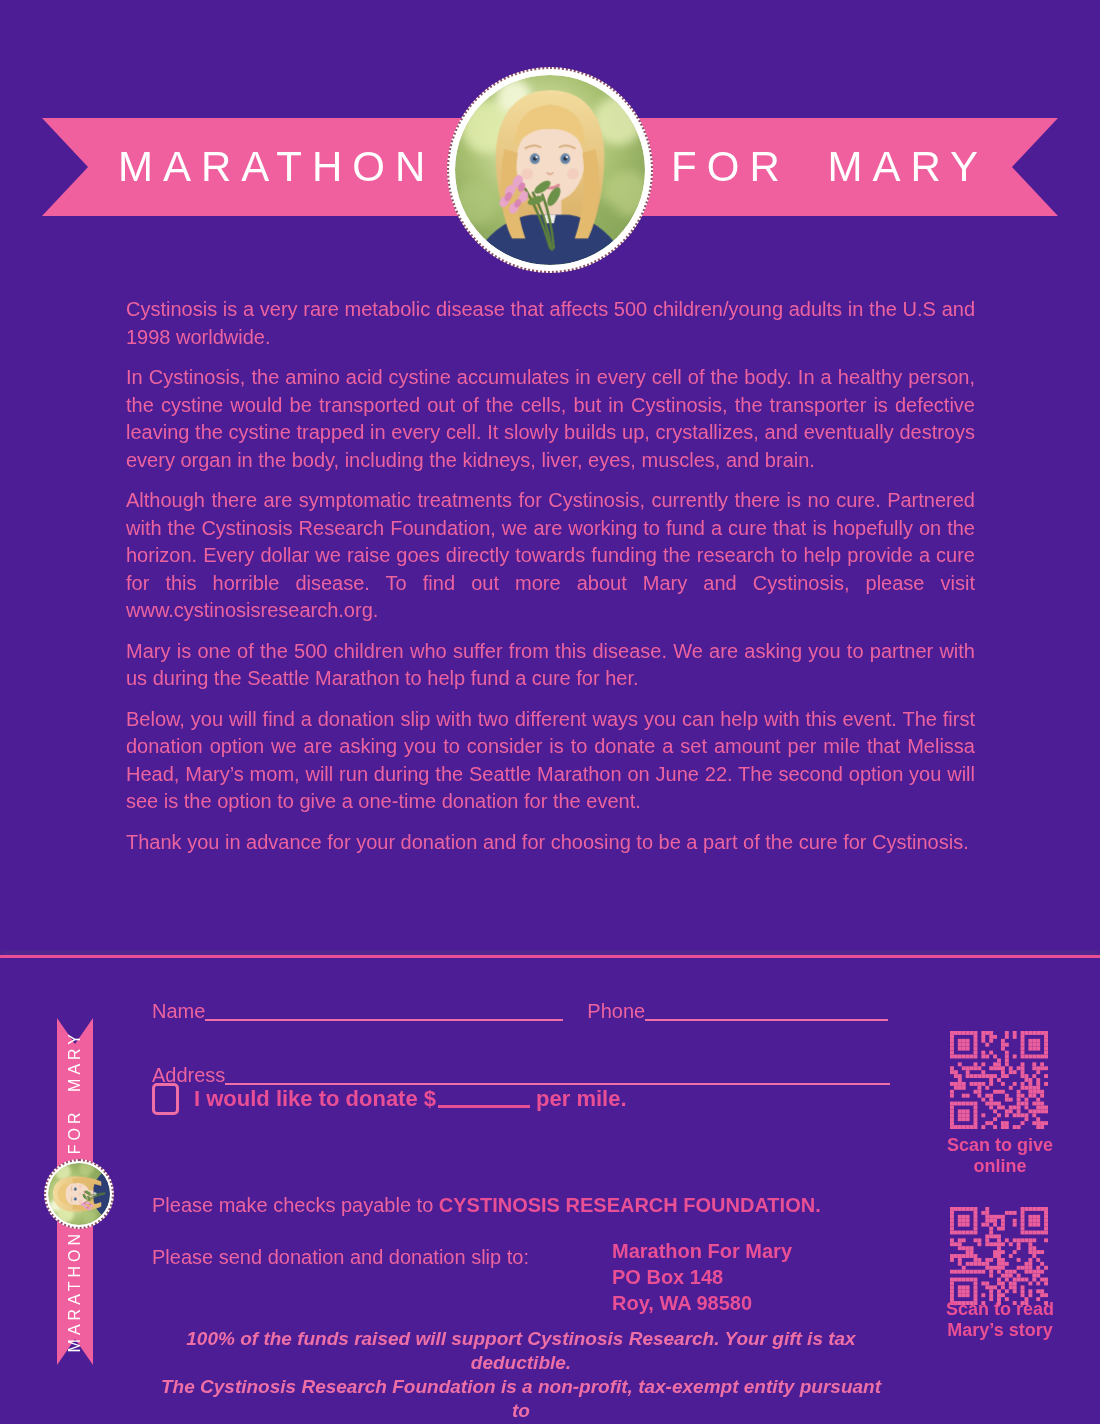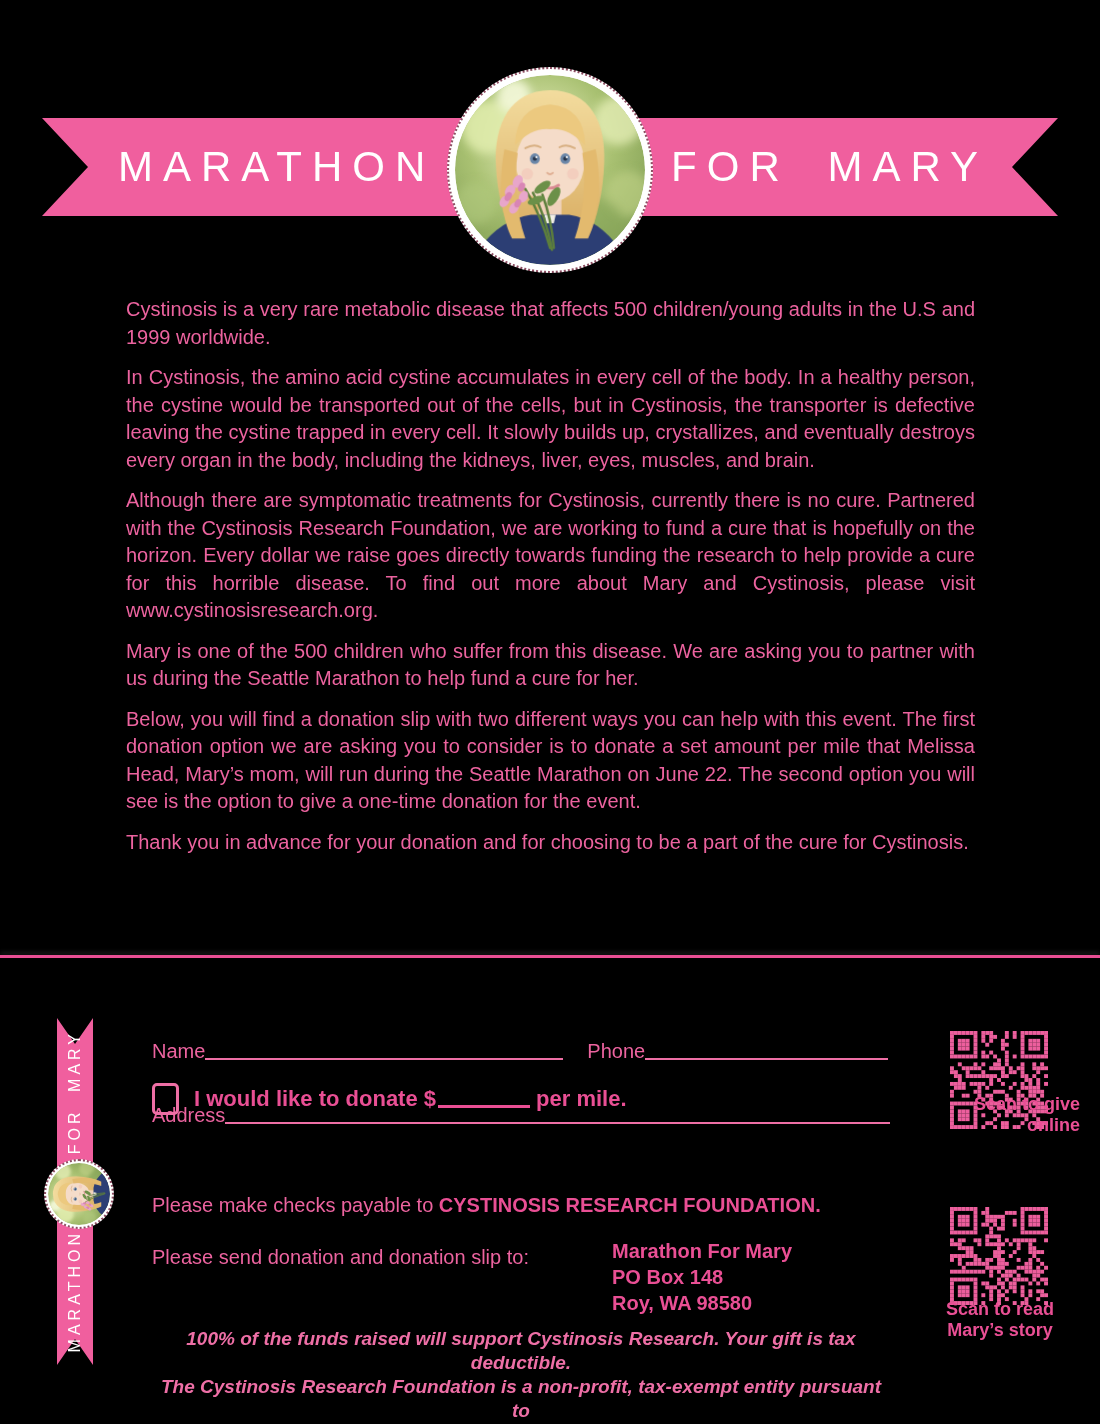--- a/index.html
+++ b/index.html
@@ -1,16 +1,16 @@
 <!DOCTYPE html>
 <html><head>
 <meta charset="utf-8">
 <style>
   html,body{margin:0;padding:0;background:#ffffff;}
-  .page{position:relative;width:1100px;height:1424px;background:#000000;overflow:hidden;
+  .page{position:relative;width:1100px;height:1424px;background:#4c1d95;overflow:hidden;
         font-family:"Liberation Sans",sans-serif;}
 
   
   .banner{position:absolute;left:42px;top:118px;width:1016px;height:98px;background:#f05f9e;
           clip-path:polygon(0 0,100% 0,calc(100% - 46px) 50%,100% 100%,0 100%,46px 50%);
           display:flex;align-items:center;justify-content:space-between;
           padding:0 70px 0 76px;box-sizing:border-box;z-index:1;}
   .banner span{color:#ffffff;font-size:42px;letter-spacing:10px;word-spacing:16px;font-weight:400;}
 
   .photo-badge{position:absolute;left:447px;top:67px;width:190px;height:190px;
@@ -31,21 +31,21 @@
   .ribbon-text{position:absolute;left:57px;width:36px;display:flex;align-items:center;justify-content:center;z-index:2;}
   .ribbon-text span{writing-mode:vertical-rl;transform:rotate(180deg);color:#ffffff;
                     font-size:16px;letter-spacing:4px;word-spacing:8px;}
   .ribbon-text.top{top:1030px;height:125px;}
   .ribbon-text.bottom{top:1233px;height:117px;}
   .ribbon-photo{position:absolute;left:44px;top:1159px;width:62px;height:62px;border:2px dotted #8d4f63;
                 border-radius:50%;background:#ffffff;padding:2px;z-index:3;}
   .ribbon-photo svg{display:block;width:62px;height:62px;border-radius:50%;transform:rotate(-90deg);}
 
   
-  .slip-row{position:absolute;display:flex;align-items:flex-start;color:#ec639f;font-size:20px;margin-top:40px;}
+  .slip-row{position:absolute;display:flex;align-items:center;color:#ec639f;font-size:20px;}
   .row-name-phone{left:152px;top:1000px;width:736px;}
   .row-address{left:152px;top:1064px;width:738px;}
   .fill-line{display:inline-block;border-bottom:2px solid #ee6fa5;height:18px;margin-bottom:2px;}
   .u-name{width:358px;margin-right:24px;}
   .u-phone{flex:1;}
   .u-address{flex:1;}
 
   .opt{position:absolute;left:152px;display:flex;align-items:center;color:#e94f94;
        font-size:22px;font-weight:bold;}
   .opt1{top:1083px;text-align:center;} .opt2{top:1131px;}
@@ -59,21 +59,21 @@
   .mail-address{position:absolute;left:612px;top:1238px;color:#e94f94;font-size:20px;
                 font-weight:bold;line-height:26px;}
 
   .disclaimer{position:absolute;left:150px;top:1327px;width:742px;color:#ee6fa6;
               font-style:italic;font-size:19px;line-height:24px;text-align:center;font-weight:bold;}
 
   .qr{position:absolute;width:98px;height:98px;}
   .qr1{left:950px;top:1031px;} .qr2{left:950px;top:1207px;}
   .qr-caption{position:absolute;left:920px;width:160px;text-align:center;color:#e94f94;
               font-weight:bold;font-size:18px;line-height:21px;}
-  .cap1{top:1094px;text-align:right;} .cap2{top:1299px;}
+  .cap1{top:1135px;} .cap2{top:1299px;}
 
   .hidden-defs{position:absolute;width:0;height:0;overflow:hidden;}
 </style>
 </head>
 <body>
 
 <svg class="hidden-defs" aria-hidden="true">
   <defs>
     <clipPath id="photoClip">
         <circle cx="100" cy="100" r="100"></circle>
@@ -154,21 +154,21 @@
     <span>MARATHON</span>
     <span>FOR MARY</span>
   </div>
   <div class="photo-badge">
     <svg viewBox="0 0 200 200">
         <use href="#photo-art"></use>
       </svg>
   </div>
 
   <div class="content">
-    <p>Cystinosis is a very rare metabolic disease that affects 500 children/young adults in the U.S and 1999 worldwide.</p>
+    <p>Cystinosis is a very rare metabolic disease that affects 500 children/young adults in the U.S and 1998 worldwide.</p>
     <p>In Cystinosis, the amino acid cystine accumulates in every cell of the body. In a healthy person, the cystine would be transported out of the cells, but in Cystinosis, the transporter is defective leaving the cystine trapped in every cell. It slowly builds up, crystallizes, and eventually destroys every organ in the body, including the kidneys, liver, eyes, muscles, and brain.</p>
     <p>Although there are symptomatic treatments for Cystinosis, currently there is no cure. Partnered with the Cystinosis Research Foundation, we are working to fund a cure that is hopefully on the horizon. Every dollar we raise goes directly towards funding the research to help provide a cure for this horrible disease. To find out more about Mary and Cystinosis, please visit www.cystinosisresearch.org.</p>
     <p>Mary is one of the 500 children who suffer from this disease. We are asking you to partner with us during the Seattle Marathon to help fund a cure for her.</p>
     <p>Below, you will find a donation slip with two different ways you can help with this event. The first donation option we are asking you to consider is to donate a set amount per mile that Melissa Head, Mary’s mom, will run during the Seattle Marathon on June 22. The second option you will see is the option to give a one-time donation for the event.</p>
     <p>Thank you in advance for your donation and for choosing to be a part of the cure for Cystinosis.</p>
   </div>
 
   <div class="divider"></div>
 
   <div class="side-ribbon"></div>

